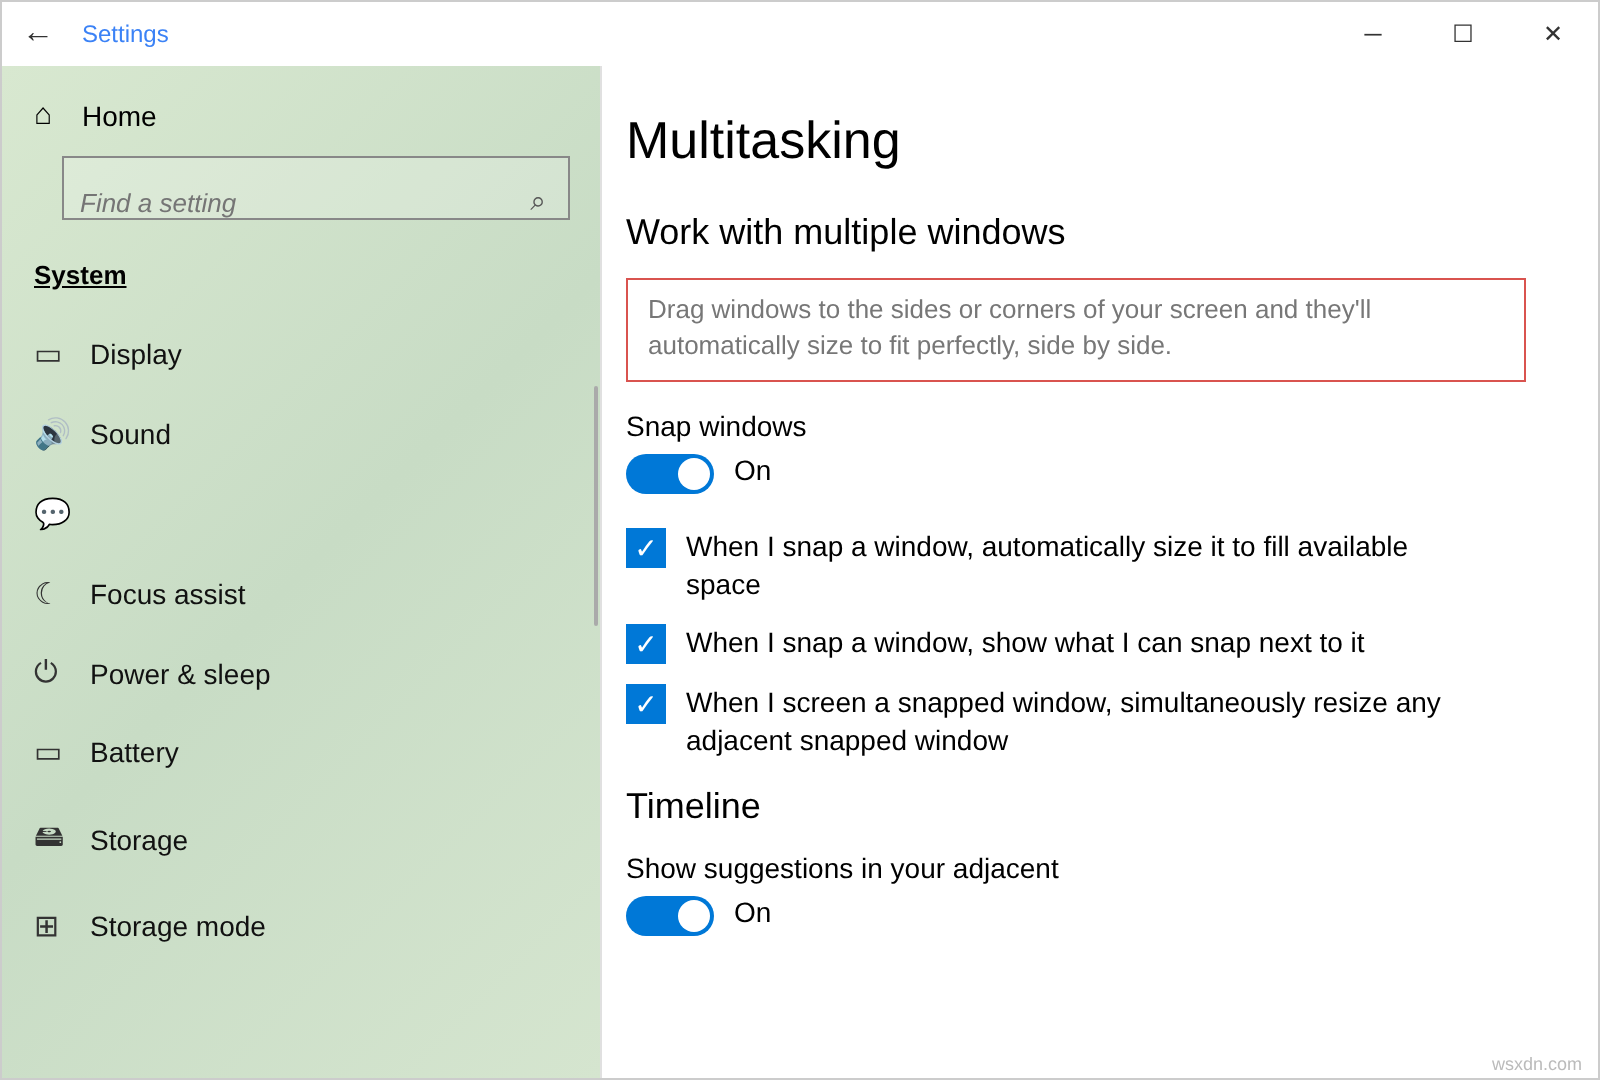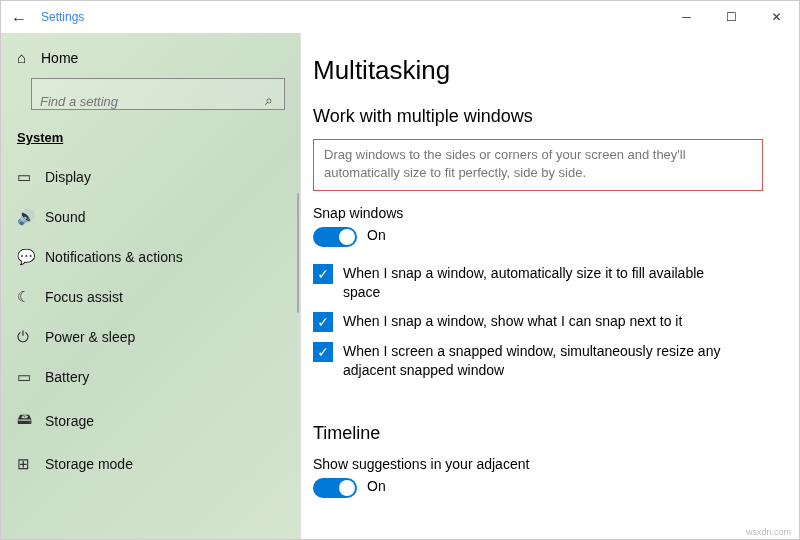--- a/index.html
+++ b/index.html
@@ -65,21 +65,20 @@
     <div class="nav-item">
       <span class="icn">▭</span>
       <span>Display</span>
     </div>
     <div class="nav-item">
       <span class="icn">🔊</span>
       <span>Sound</span>
     </div>
     <div class="nav-item">
       <span class="icn">💬</span>
-      <span>Notifications &amp; actions</span>
     </div>
     <div class="nav-item">
       <span class="icn">☾</span>
       <span>Focus assist</span>
     </div>
     <div class="nav-item">
       <span class="icn">⏻</span>
       <span>Power &amp; sleep</span>
     </div>
     <div class="nav-item">
@@ -115,21 +114,21 @@
       </div>
       <div class="check-row">
         <div class="cbox">✓</div>
         <span class="lbl">When I snap a window, show what I can snap next to it</span>
       </div>
       <div class="check-row">
         <div class="cbox">✓</div>
         <span class="lbl">When I screen a snapped window, simultaneously resize any adjacent snapped window</span>
       </div>
     </div>
-    <div class="section-h" style="margin-top:38px">Timeline</div>
+    <div class="section-h" style="margin-top:8px">Timeline</div>
     <div class="ctl-label">Show suggestions in your adjacent</div>
     <div class="toggle-row">
       <div class="toggle"></div>
       <div class="toggle-state">On</div>
     </div>
   </div>
 </div>
 
 <div class="watermark">wsxdn.com</div>
 

